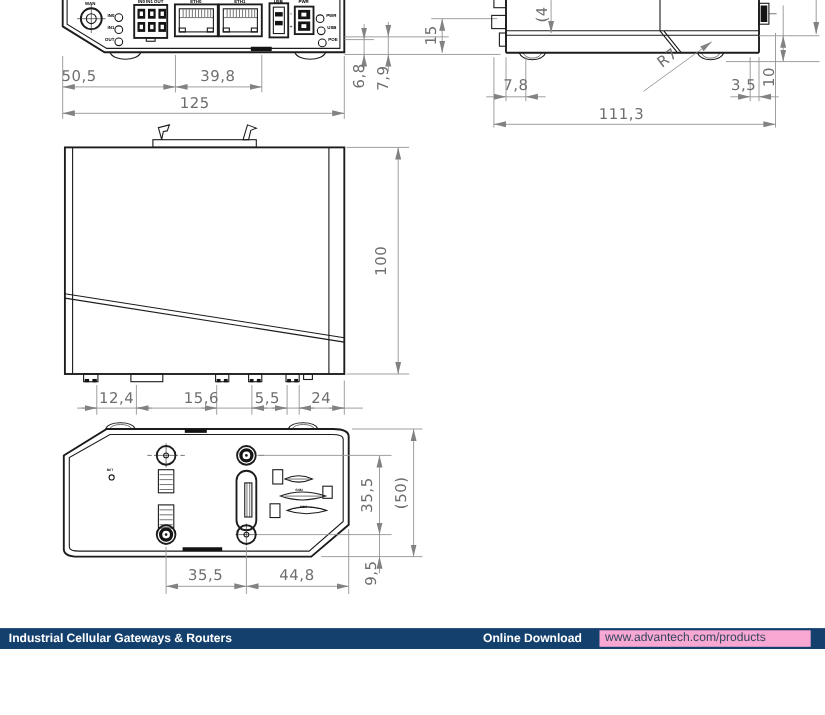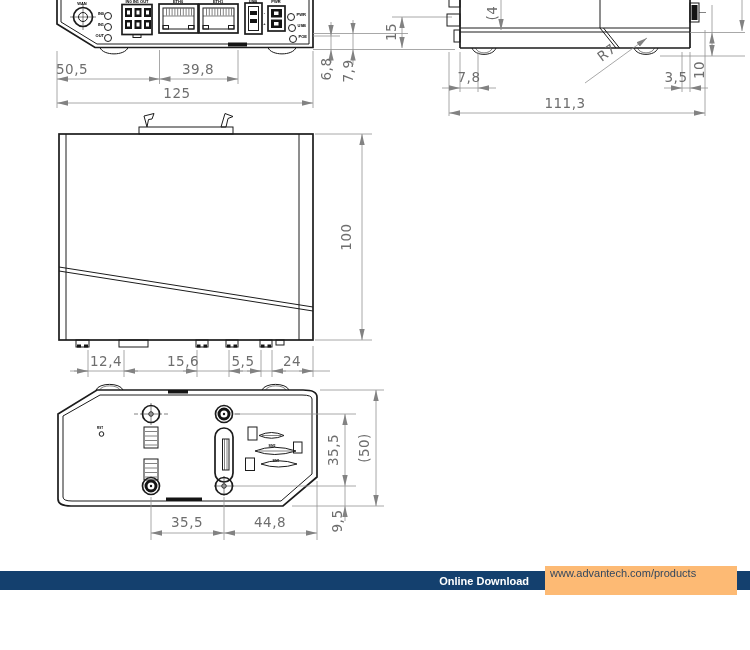--- a/index.html
+++ b/index.html
@@ -16,21 +16,21 @@
   .dtxt{fill:#6e6e6e;font-family:"DejaVu Sans",sans-serif;font-size:13.5px;text-anchor:middle;letter-spacing:.5px;}
   .tiny{fill:#000;font-family:"Liberation Sans",sans-serif;font-weight:bold;font-size:4px;text-anchor:middle;}
   .tiny3{font-size:3px;}
   .tstart{text-anchor:start;}
   .tend{text-anchor:end;}
   
   .footer-bar{position:absolute;left:0;top:571px;width:750px;height:19px;background:#14406e;display:flex;align-items:center;}
   .f-left{color:#fff;font-weight:bold;font-size:11px;padding-left:8px;white-space:nowrap;}
   .f-spacer{flex:1;}
   .f-dl{color:#fff;font-weight:bold;font-size:11px;margin-right:16px;white-space:nowrap;}
-  .f-url{background:#fdba74;color:#33475e;font-size:11px;width:187px;height:29px;line-height:15px;padding-left:5px;margin-right:13px;white-space:nowrap;}
+  .f-url{background:#f9a8d4;color:#33475e;font-size:11px;width:187px;height:15px;line-height:15px;padding-left:5px;margin-right:13px;white-space:nowrap;}
 </style>
 </head>
 <body>
 
 <svg width="750" height="650" viewBox="0 0 750 650">
   <defs>
     <marker id="arr" markerWidth="12" markerHeight="8" refX="11" refY="3.5" orient="auto-start-reverse" markerUnits="userSpaceOnUse">
       <path d="M0,0.8 L11,3.5 L0,6.2 Z" fill="#828282"></path>
     </marker>
   </defs>
@@ -309,16 +309,17 @@
       <path class="dim" d="M151,497 V540 M224,497 V540 M317,481 V540"></path>
       <line class="dim arrB" x1="151" y1="533" x2="224" y2="533"></line>
       <line class="dim arrB" x1="224" y1="533" x2="317" y2="533"></line>
       <text class="dtxt" x="187" y="527">35,5</text>
       <text class="dtxt" x="270" y="527">44,8</text>
     </g>
   </g>
 </svg>
 
 <div class="footer-bar">
+  <span class="f-left">Industrial Cellular Gateways &amp; Routers</span>
   <span class="f-spacer"></span>
   <span class="f-dl">Online Download</span>
   <span class="f-url">www.advantech.com/products</span>
 </div>
 
 </body></html>

